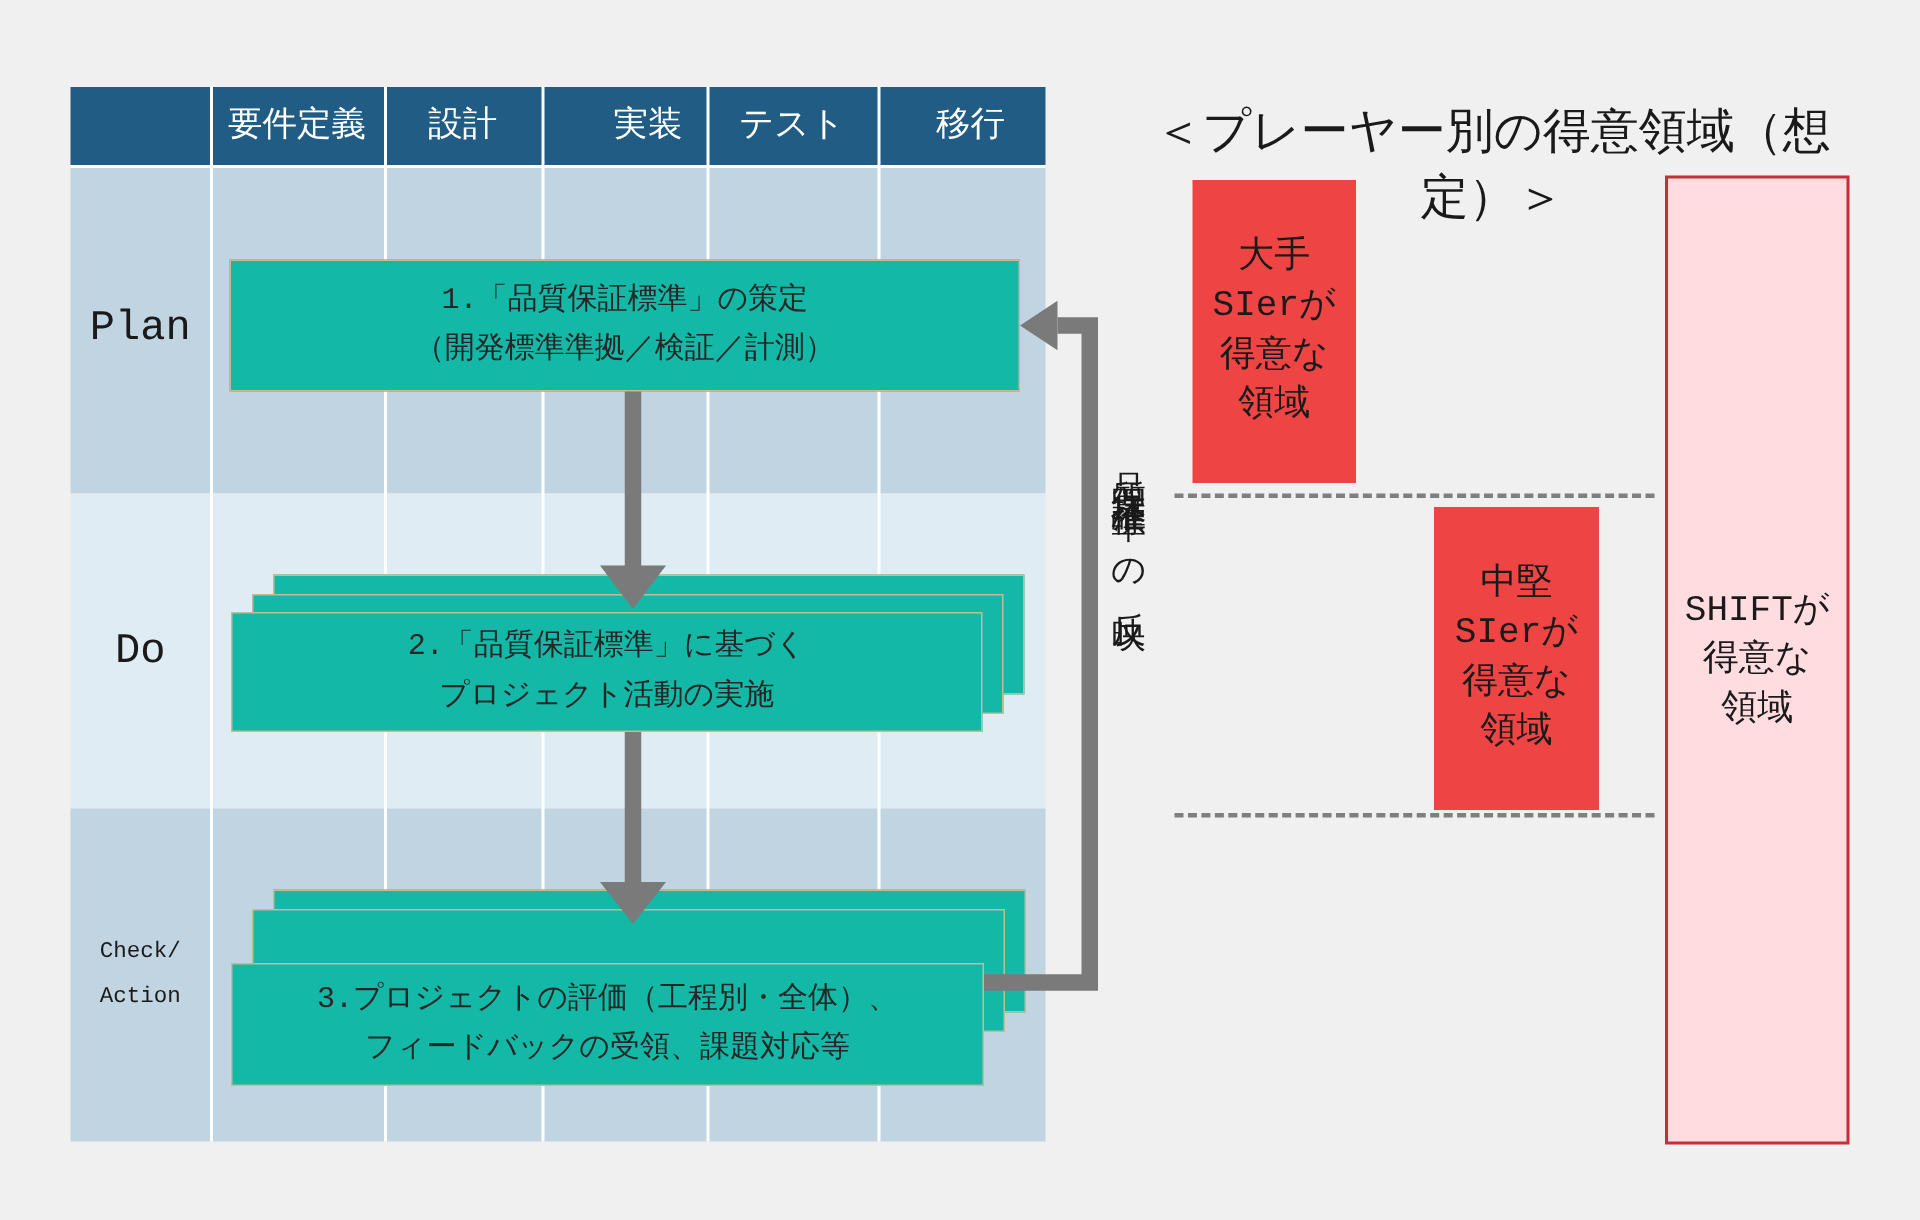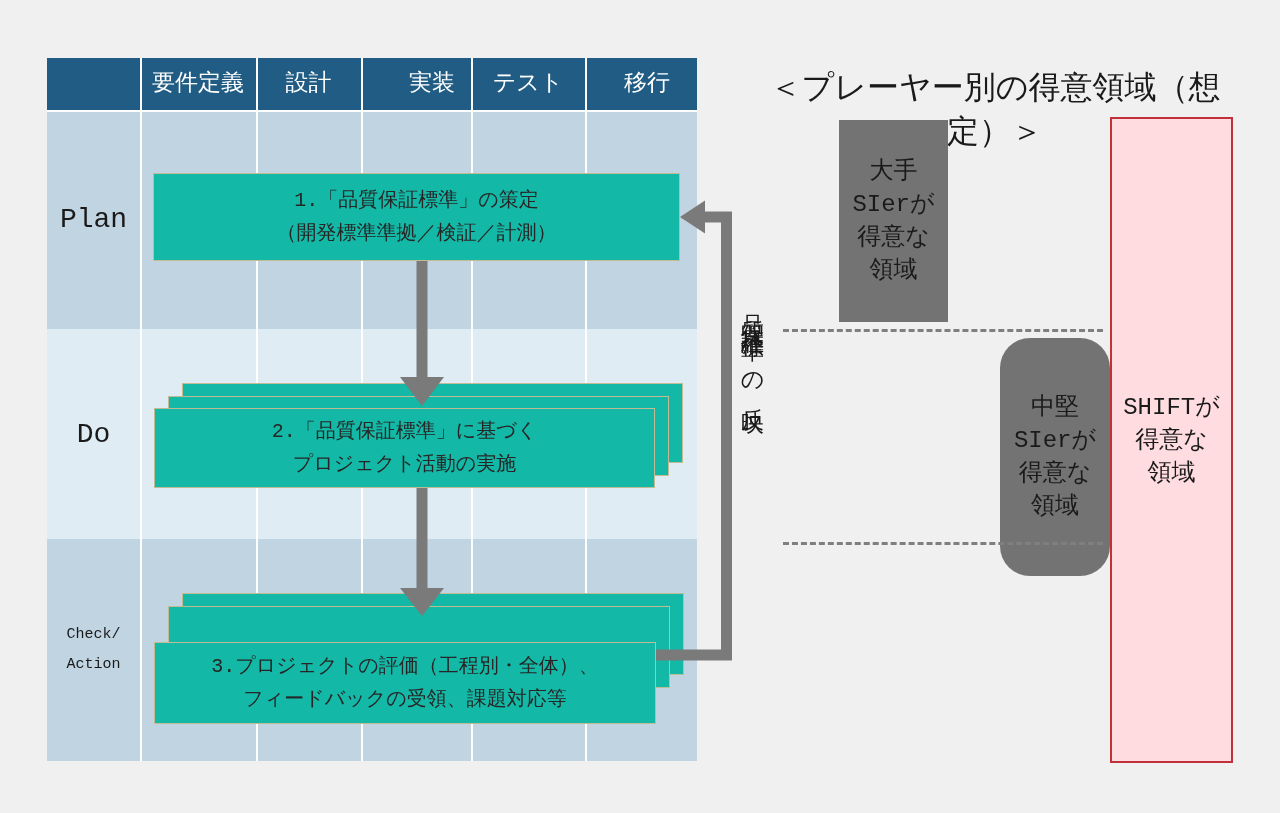--- a/index.html
+++ b/index.html
@@ -30,23 +30,23 @@
   svg.arrows{position:absolute;left:0;top:0;pointer-events:none;}
 
   
   .vtext{left:736px;top:296px;height:300px;writing-mode:vertical-rl;text-orientation:mixed;
          font-size:23px;letter-spacing:5px;color:#1a1a1a;}
 
   
   .panel-title{left:758px;top:66px;width:474px;text-align:center;font-size:32px;color:#1a1a1a;}
   .region{display:flex;align-items:center;justify-content:center;text-align:center;
           font-size:24px;line-height:33px;color:#1a1a1a;white-space:pre-line;}
-  .region-blue{background:#737373;margin-left:44px;}
+  .region-blue{background:#ef4444;}
   .region-major{left:795px;top:120px;width:109px;height:202px;}
-  .region-mid{left:956px;top:338px;width:110px;height:238px;border-radius:30px;}
+  .region-mid{left:956px;top:338px;width:110px;height:202px;}
   .region-shift{left:1110px;top:117px;width:123px;height:646px;background:#ffdce0;
                 border:2.5px solid #c2303a;}
   .dash{left:783px;width:320px;height:0;border-top:3px dashed #7f7f7f;}
 </style>
 </head>
 <body>
 
 <div class="canvas">
 
   <div class="abs row-band band-dark" style="top:110px;height:219px;"></div>

